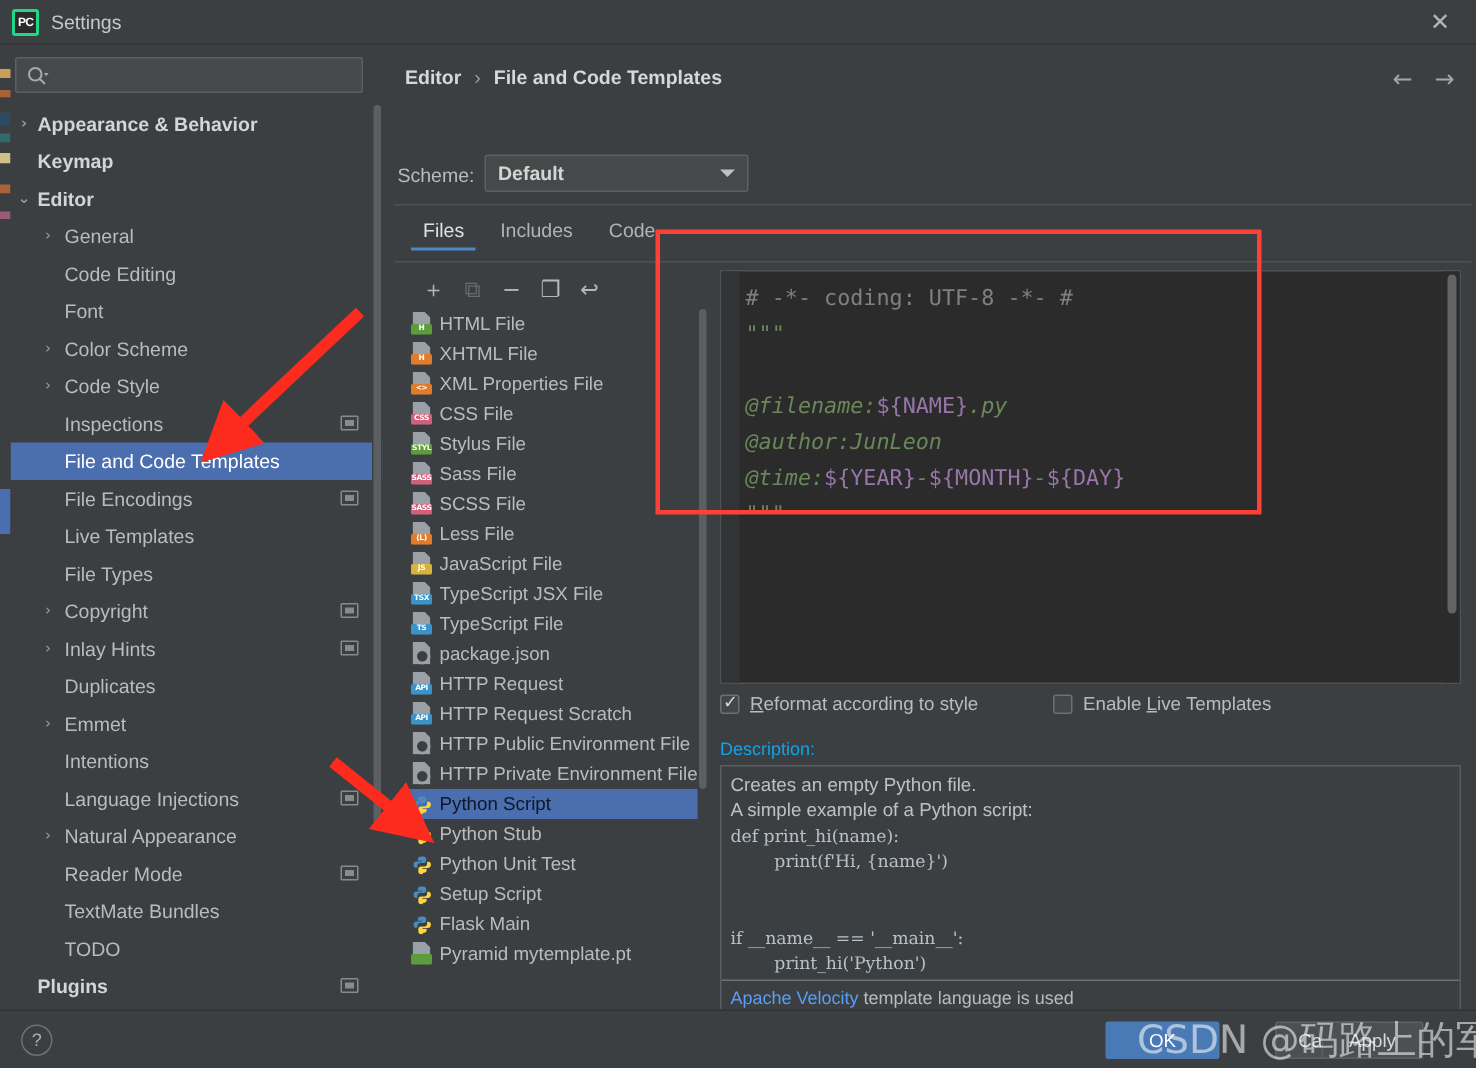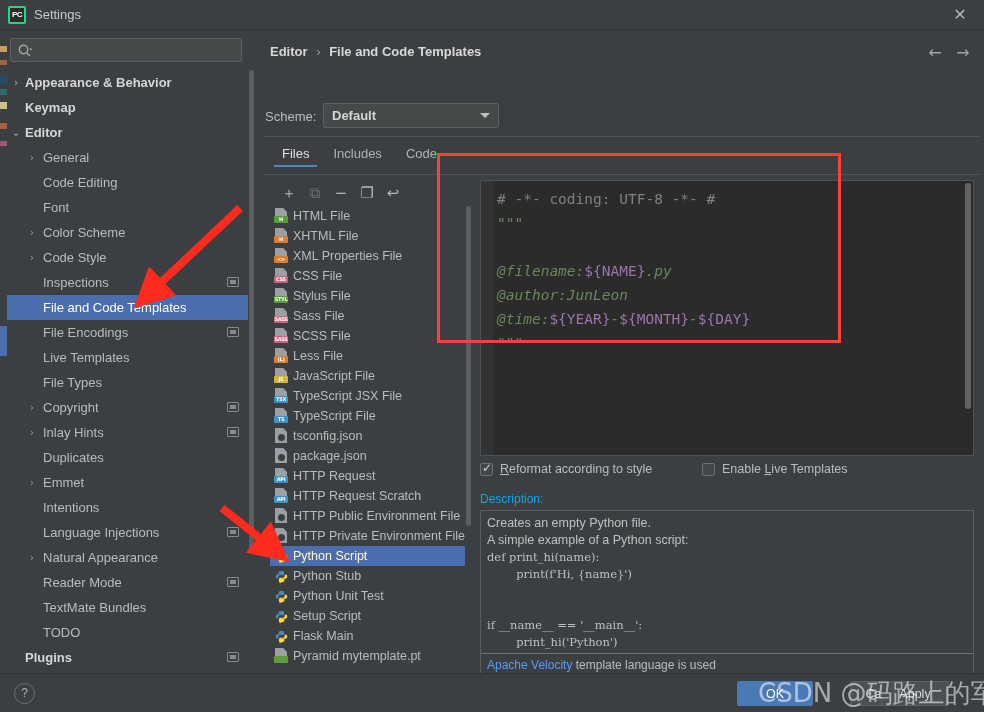--- a/index.html
+++ b/index.html
@@ -157,21 +157,21 @@
   }
   .tb-btn.dis { color: #6a6a6a; cursor: default; }
   .filelist {
     position: absolute; left: 0; top: 26px; width: 202px; height: 482px;
     background: #3c3f41; overflow: hidden;
   }
   .frow {
     position: relative; height: 20px; line-height: 20px; white-space: nowrap;
     font-size: 12.5px; color: #bbbbbb; cursor: pointer; padding-left: 4px;
   }
-  .frow.sel { background: #4b6eaf; color: #fef9c3; }
+  .frow.sel { background: #4b6eaf; color: #0f172a; }
   .fico {
     display: inline-block; position: relative; width: 14px; height: 15px;
     vertical-align: -3px; margin-right: 5px;
   }
   .fico .sheet {
     position: absolute; left: 1px; top: 0; width: 12px; height: 15px;
     background: #9aa0a6;
     clip-path: polygon(0 0, 68% 0, 100% 26%, 100% 100%, 0 100%);
   }
   .fico .tag {
@@ -485,21 +485,20 @@
             <div class="frow"><span class="fico sheet"><span class="sheet"></span><span class="tag" style="background:#e07c2a">H</span></span><span>XHTML File</span></div>
             <div class="frow"><span class="fico sheet"><span class="sheet"></span><span class="tag" style="background:#e07c2a">&lt;&gt;</span></span><span>XML Properties File</span></div>
             <div class="frow"><span class="fico sheet"><span class="sheet"></span><span class="tag" style="background:#d1607a">CSS</span></span><span>CSS File</span></div>
             <div class="frow"><span class="fico sheet"><span class="sheet"></span><span class="tag" style="background:#5c9c3a">STYL</span></span><span>Stylus File</span></div>
             <div class="frow"><span class="fico sheet"><span class="sheet"></span><span class="tag" style="background:#d1607a">SASS</span></span><span>Sass File</span></div>
             <div class="frow"><span class="fico sheet"><span class="sheet"></span><span class="tag" style="background:#d1607a">SASS</span></span><span>SCSS File</span></div>
             <div class="frow"><span class="fico sheet"><span class="sheet"></span><span class="tag" style="background:#e07c2a">(L)</span></span><span>Less File</span></div>
             <div class="frow"><span class="fico sheet"><span class="sheet"></span><span class="tag" style="background:#d6b33c">JS</span></span><span>JavaScript File</span></div>
             <div class="frow"><span class="fico sheet"><span class="sheet"></span><span class="tag" style="background:#3c93c7">TSX</span></span><span>TypeScript JSX File</span></div>
             <div class="frow"><span class="fico sheet"><span class="sheet"></span><span class="tag" style="background:#3c93c7">TS</span></span><span>TypeScript File</span></div>
-            <div class="frow"><span class="fico json"><span class="sheet"></span><span class="gear"></span></span><span>tsconfig.json</span></div>
             <div class="frow"><span class="fico json"><span class="sheet"></span><span class="gear"></span></span><span>package.json</span></div>
             <div class="frow"><span class="fico sheet"><span class="sheet"></span><span class="tag" style="background:#3c93c7">API</span></span><span>HTTP Request</span></div>
             <div class="frow"><span class="fico sheet"><span class="sheet"></span><span class="tag" style="background:#3c93c7">API</span></span><span>HTTP Request Scratch</span></div>
             <div class="frow"><span class="fico json"><span class="sheet"></span><span class="gear"></span></span><span>HTTP Public Environment File</span></div>
             <div class="frow"><span class="fico json"><span class="sheet"></span><span class="gear"></span></span><span>HTTP Private Environment File</span></div>
             <div class="frow sel"><span class="fico py"><span class="snake"><svg width="13" height="13" viewBox="0 0 16 16">
                     <path d="M7.6 1.2c-2 0-3.2.6-3.2 2v1.6h3.4v.5H3.2c-1.3 0-2.3 .9-2.3 2.6 0 1.6.7 2.6 2 2.6h1.1V8.9c0-1.3 1-2.3 2.3-2.3h2.9c1.1 0 2-.9 2-2V3.2c0-1.2-1-2-2.3-2H7.6z" fill="#4b8bbe"></path>
                     <path d="M8.4 14.8c2 0 3.2-.6 3.2-2v-1.6H8.2v-.5h4.6c1.3 0 2.3-.9 2.3-2.6 0-1.6-.7-2.6-2-2.6h-1.1v1.6c0 1.3-1 2.3-2.3 2.3H6.8c-1.1 0-2 .9-2 2v2.4c0 1.2 1 2 2.3 2h1.3z" fill="#ffd43b"></path>
                   </svg></span></span><span>Python Script</span></div>
             <div class="frow"><span class="fico py"><span class="snake"><svg width="13" height="13" viewBox="0 0 16 16">

